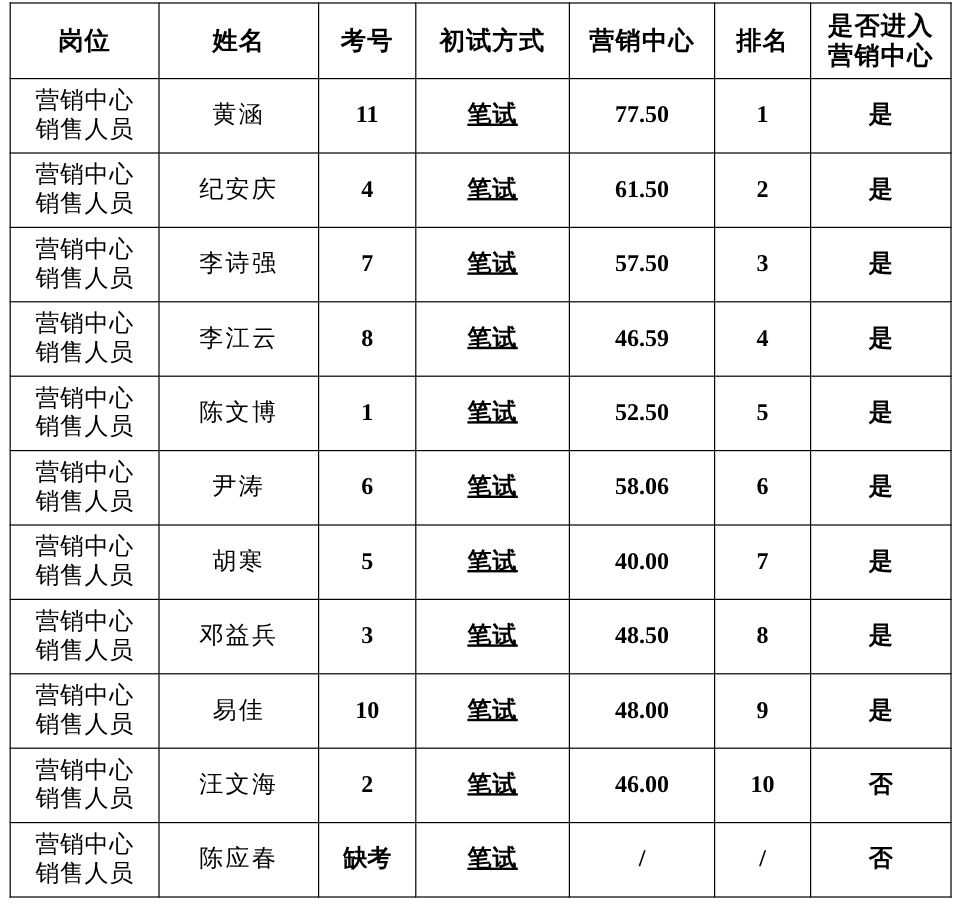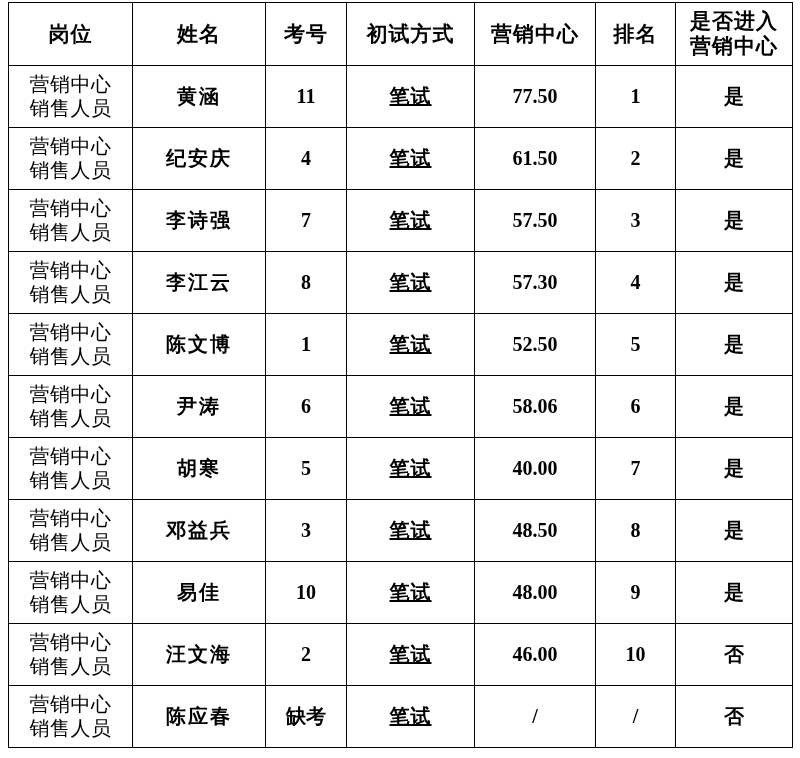--- a/index.html
+++ b/index.html
@@ -46,21 +46,21 @@
   }
   td.post-cell {
     font-size: 19px;
     letter-spacing: 0.5px;
     line-height: 1.22;
     text-align: center;
     margin-left: 28px;
   }
   td.name-cell {
     font-size: 21px;
-    font-weight: bold;
+    font-weight: normal;
     letter-spacing: 2px;
   }
   td.num-cell {
     font-size: 20px;
     font-weight: bold;
   }
   td.method-cell {
     font-size: 21px;
     font-weight: bold;
     letter-spacing: 1px;
@@ -156,21 +156,21 @@
         <td class="pass-cell">是</td>
       </tr>
       <tr>
         <td class="post-cell">
           <span class="hdr-two-line">营销中心</span>
           <span class="hdr-two-line">销售人员</span>
         </td>
         <td class="name-cell">李江云</td>
         <td class="num-cell">8</td>
         <td class="method-cell">笔试</td>
-        <td class="score-cell">57.30</td>
+        <td class="score-cell">46.59</td>
         <td class="rank-cell">4</td>
         <td class="pass-cell">是</td>
       </tr>
       <tr>
         <td class="post-cell">
           <span class="hdr-two-line">营销中心</span>
           <span class="hdr-two-line">销售人员</span>
         </td>
         <td class="name-cell">陈文博</td>
         <td class="num-cell">1</td>

